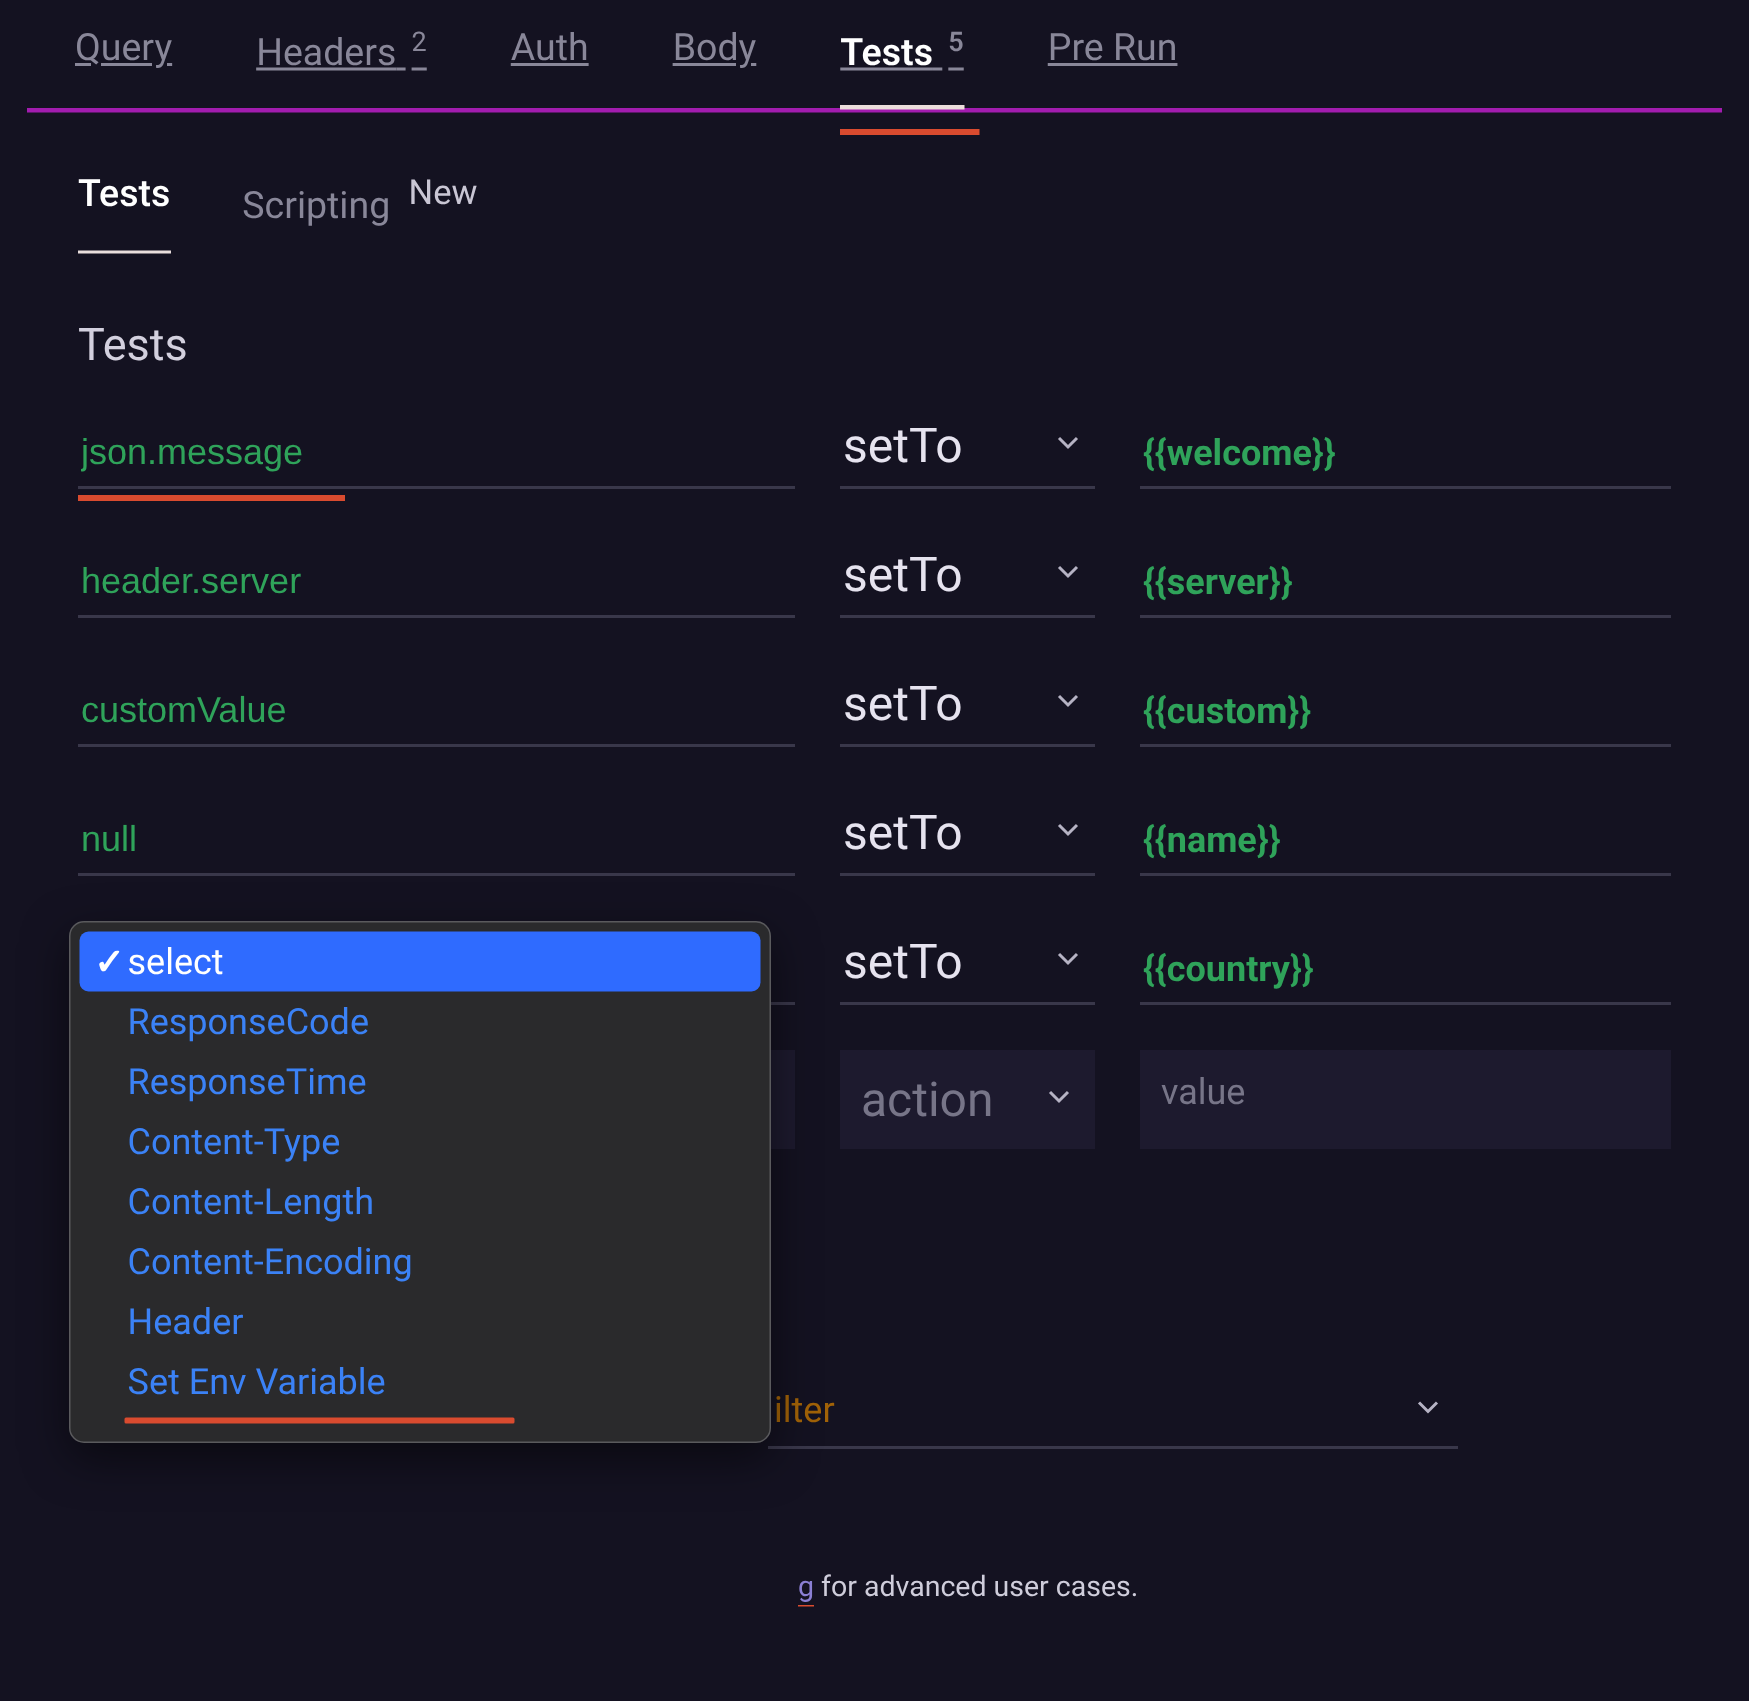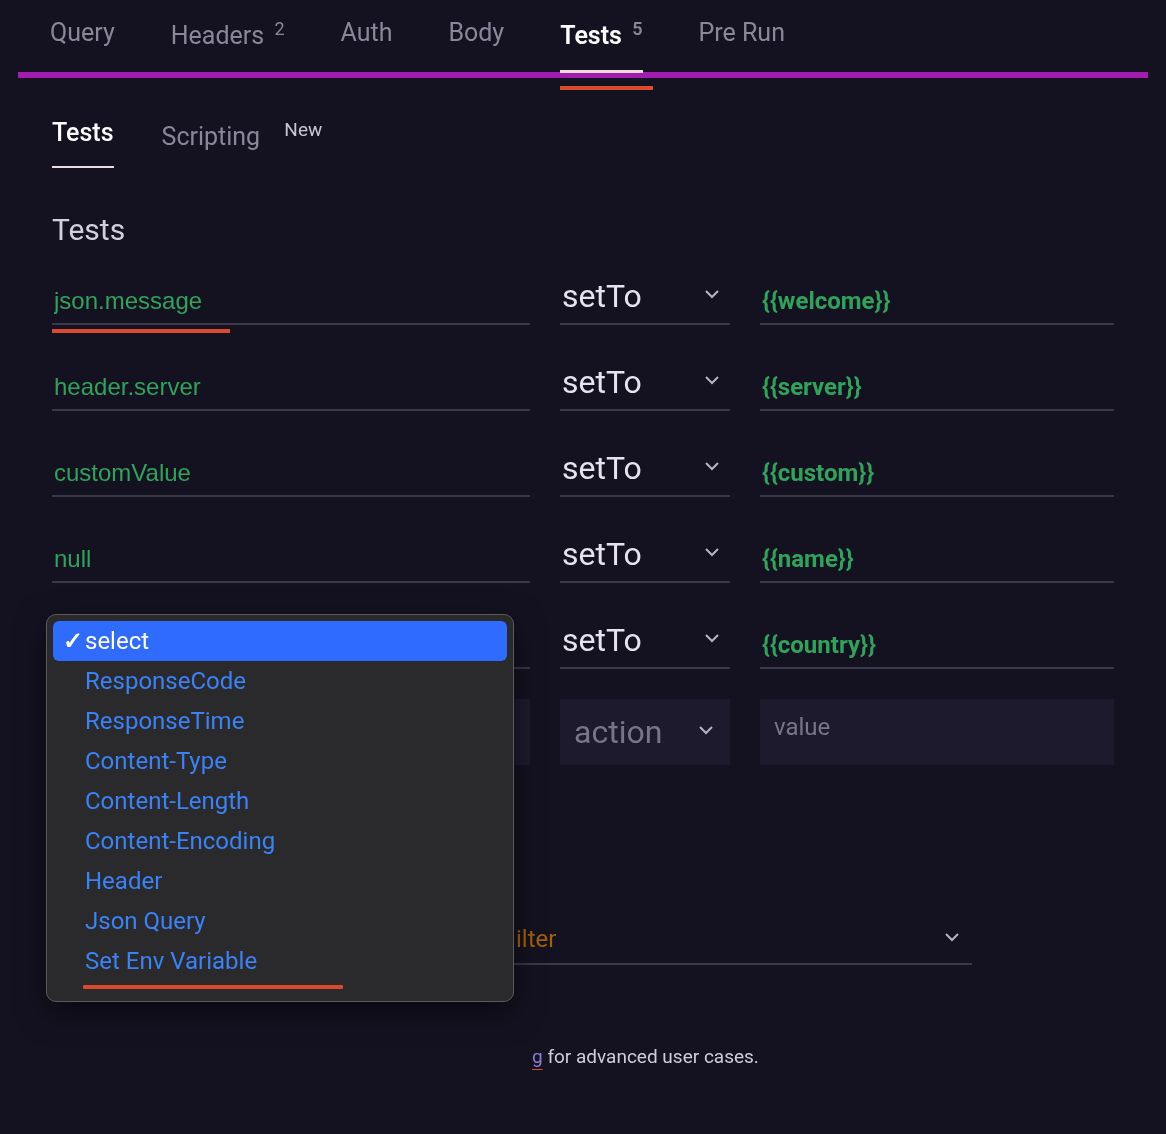--- a/index.html
+++ b/index.html
@@ -11,24 +11,25 @@
     color: #d3d0de;
     overflow: hidden;
   }
   .app { padding: 0 18px 40px 18px; position: relative; }
 
   
   .top-tabs {
     display: flex;
     gap: 56px;
     padding: 18px 32px 0 32px;
-    border-bottom: 6px solid #a21caf;
+    border-bottom: 3px solid #a21caf;
     font-size: 25px;
     font-weight: 400;
     color: #898799;
+    text-decoration: underline;
   }
   .top-tab { position: relative; padding-bottom: 22px; cursor: pointer; }
   .top-tab .badge-sup {
     font-size: 18px; vertical-align: super; margin-left: 4px;
     color: #898799;
   }
   .top-tab.active { color: #ffffff; font-weight: 600; }
   .top-tab.active::after {
     content: "";
     position: absolute;
@@ -53,23 +54,23 @@
     color: #898799;
   }
   .sub-tab { position: relative; padding-bottom: 16px; cursor: pointer; }
   .sub-tab.active { color: #ffffff; font-weight: 500; }
   .sub-tab.active::after {
     content:"";
     position:absolute; left:0; right:0; bottom:0;
     height:2px; background:#e9dedd;
   }
   .sub-tab .new-pill {
-    font-size: 19px;
+    font-size: 23px;
     color: #c9c6d4;
-    margin-left: 18px;
+    margin-left: 6px;
     vertical-align: super;
   }
 
   
   .section-heading {
     font-size: 30px;
     font-weight: 400;
     color: #d3d0de;
     padding: 44px 34px 22px 34px;
   }
@@ -359,22 +360,18 @@
     <div class="dropdown-item">
       <span class="check"></span>
       <span>Content-Encoding</span>
     </div>
     <div class="dropdown-item">
       <span class="check"></span>
       <span>Header</span>
     </div>
     <div class="dropdown-item">
       <span class="check"></span>
-      <span>Json Query</span>
-    </div>
-    <div class="dropdown-item">
-      <span class="check"></span>
       <span>Set Env Variable</span>
     </div>
     <div class="dropdown-red-under"></div>
   </div>
 
 </div>
 
 </body></html>

